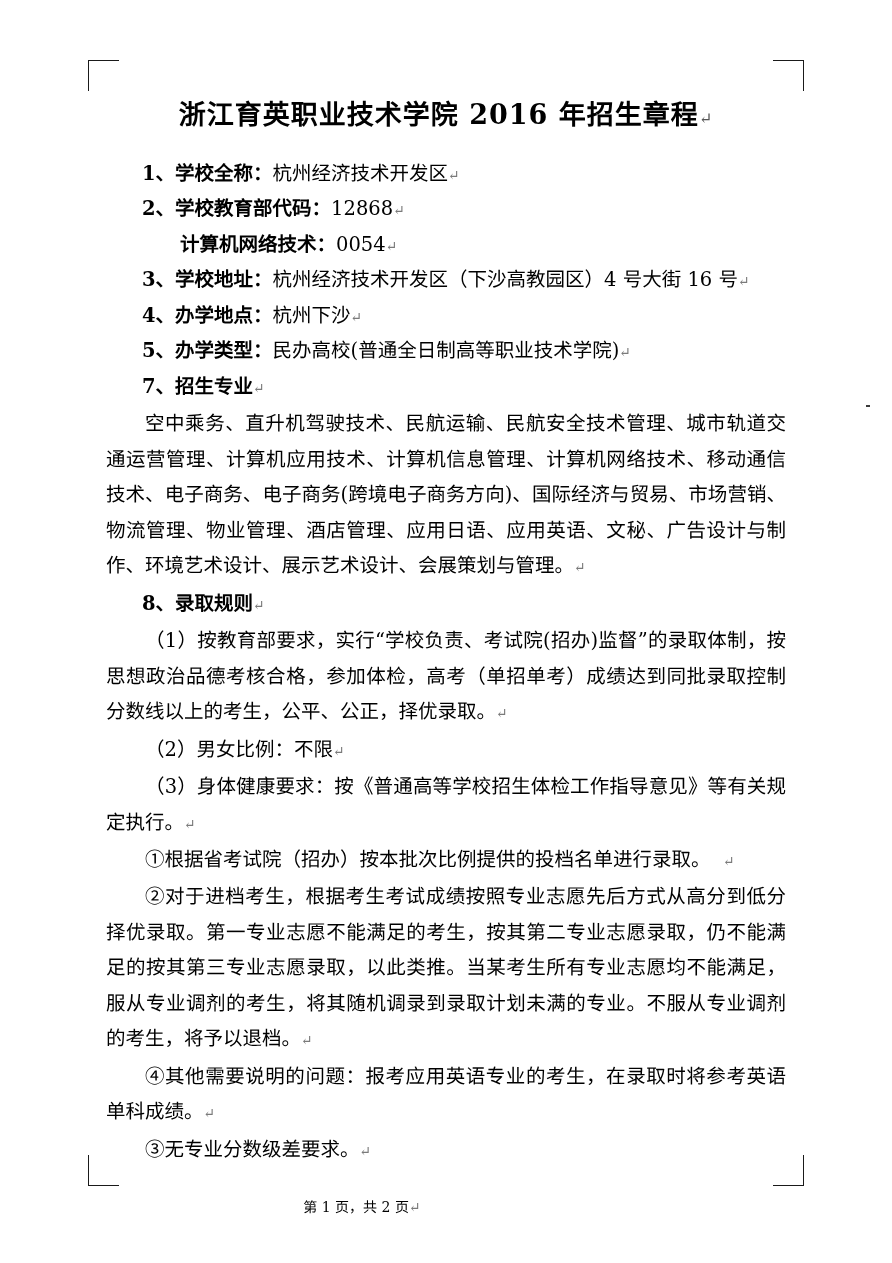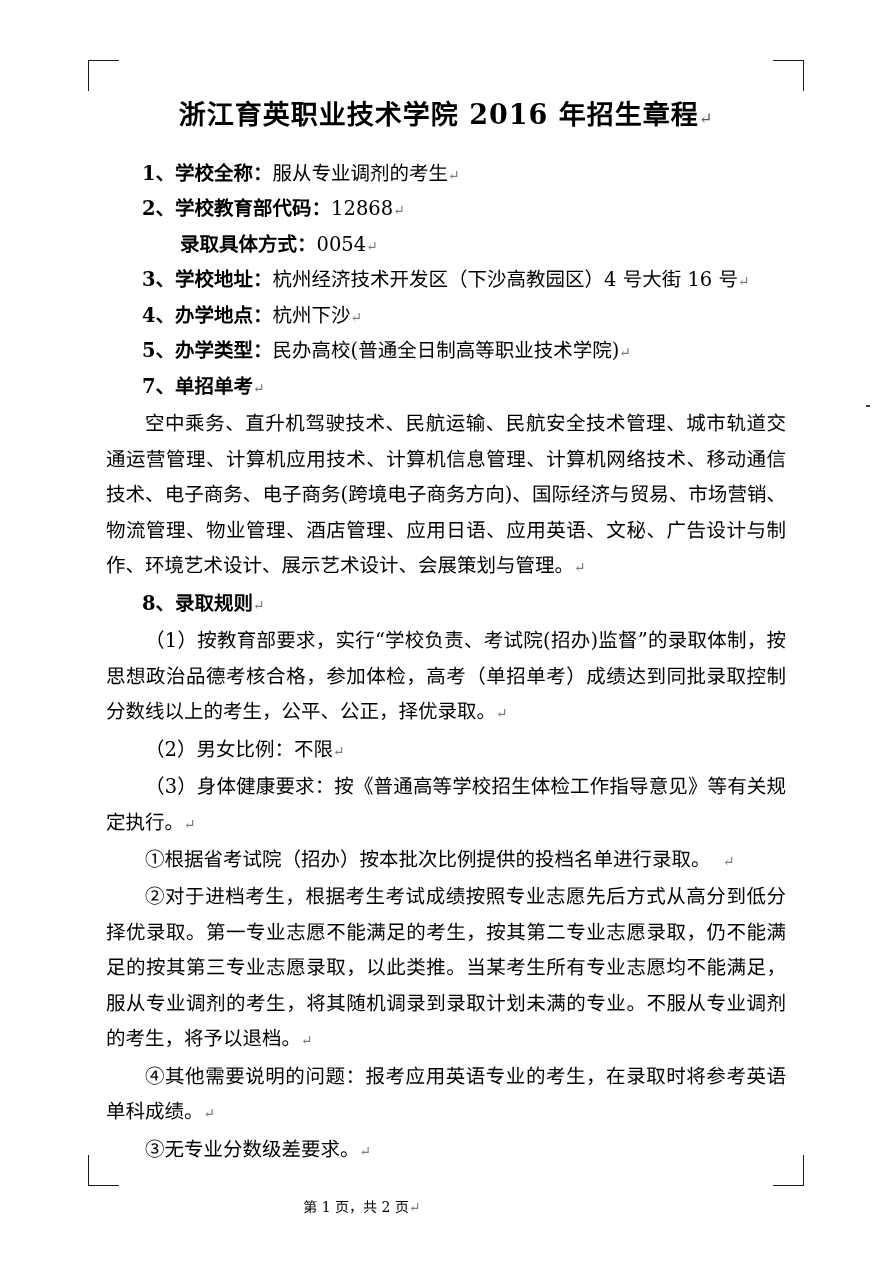--- a/index.html
+++ b/index.html
@@ -111,46 +111,46 @@
   <div class="crop br"></div>
   <div class="edge-mark"></div>
 
   <div class="content">
 
     <h1 class="doc-title">
       <span>浙江育英职业技术学院 2016 年招生章程</span><span class="pilcrow">↵</span>
     </h1>
 
     <p class="line indent1">
-      <span class="lbl">1、</span><span class="lbl">学校全称：</span><span>服从专业调剂的考生</span><span class="pilcrow">↵</span>
+      <span class="lbl">1、</span><span class="lbl">学校全称：</span><span>杭州经济技术开发区</span><span class="pilcrow">↵</span>
     </p>
 
     <p class="line indent1">
       <span class="lbl">2、</span><span class="lbl">学校教育部代码：</span><span>12868</span><span class="pilcrow">↵</span>
     </p>
 
     <p class="line indent2">
-      <span class="lbl">录取具体方式：</span><span>0054</span><span class="pilcrow">↵</span>
+      <span class="lbl">计算机网络技术：</span><span>0054</span><span class="pilcrow">↵</span>
     </p>
 
     <p class="line indent1">
       <span class="lbl">3、</span><span class="lbl">学校地址：</span><span>杭州经济技术开发区（下沙高教园区）4 号大街 16 号</span><span class="pilcrow">↵</span>
     </p>
 
     <p class="line indent1">
       <span class="lbl">4、</span><span class="lbl">办学地点：</span><span>杭州下沙</span><span class="pilcrow">↵</span>
     </p>
 
     <p class="line indent1">
       <span class="lbl">5、</span><span class="lbl">办学类型：</span><span>民办高校(普通全日制高等职业技术学院)</span><span class="pilcrow">↵</span>
     </p>
 
 
     <p class="line indent1">
-      <span class="lbl">7、</span><span class="lbl">单招单考</span><span class="pilcrow">↵</span>
+      <span class="lbl">7、</span><span class="lbl">招生专业</span><span class="pilcrow">↵</span>
     </p>
 
     <p class="para">
       <span>空中乘务、直升机驾驶技术、民航运输、民航安全技术管理、城市轨道交通运营管理、计算机应用技术、计算机信息管理、计算机网络技术、移动通信技术、电子商务、电子商务(跨境电子商务方向)、国际经济与贸易、市场营销、物流管理、物业管理、酒店管理、应用日语、应用英语、文秘、广告设计与制作、环境艺术设计、展示艺术设计、会展策划与管理。</span><span class="pilcrow">↵</span>
     </p>
 
     <p class="line indent1">
       <span class="lbl">8、录取规则</span><span class="pilcrow">↵</span>
     </p>
 

